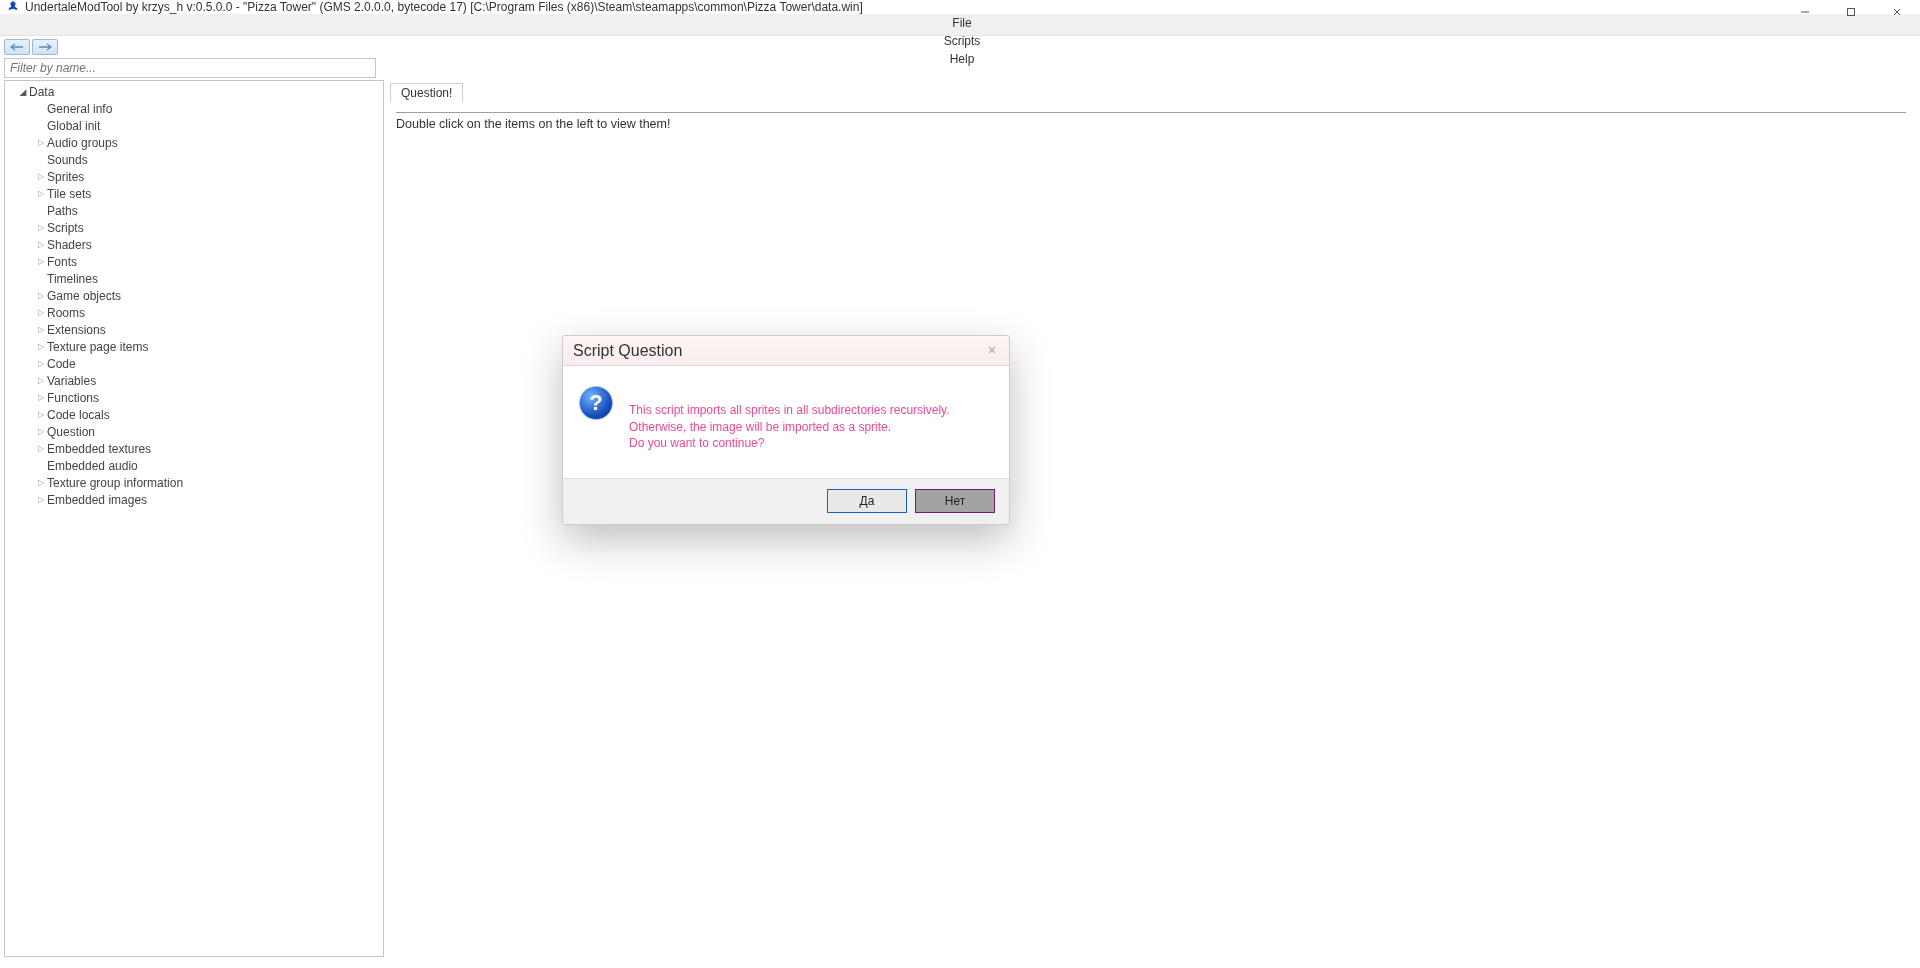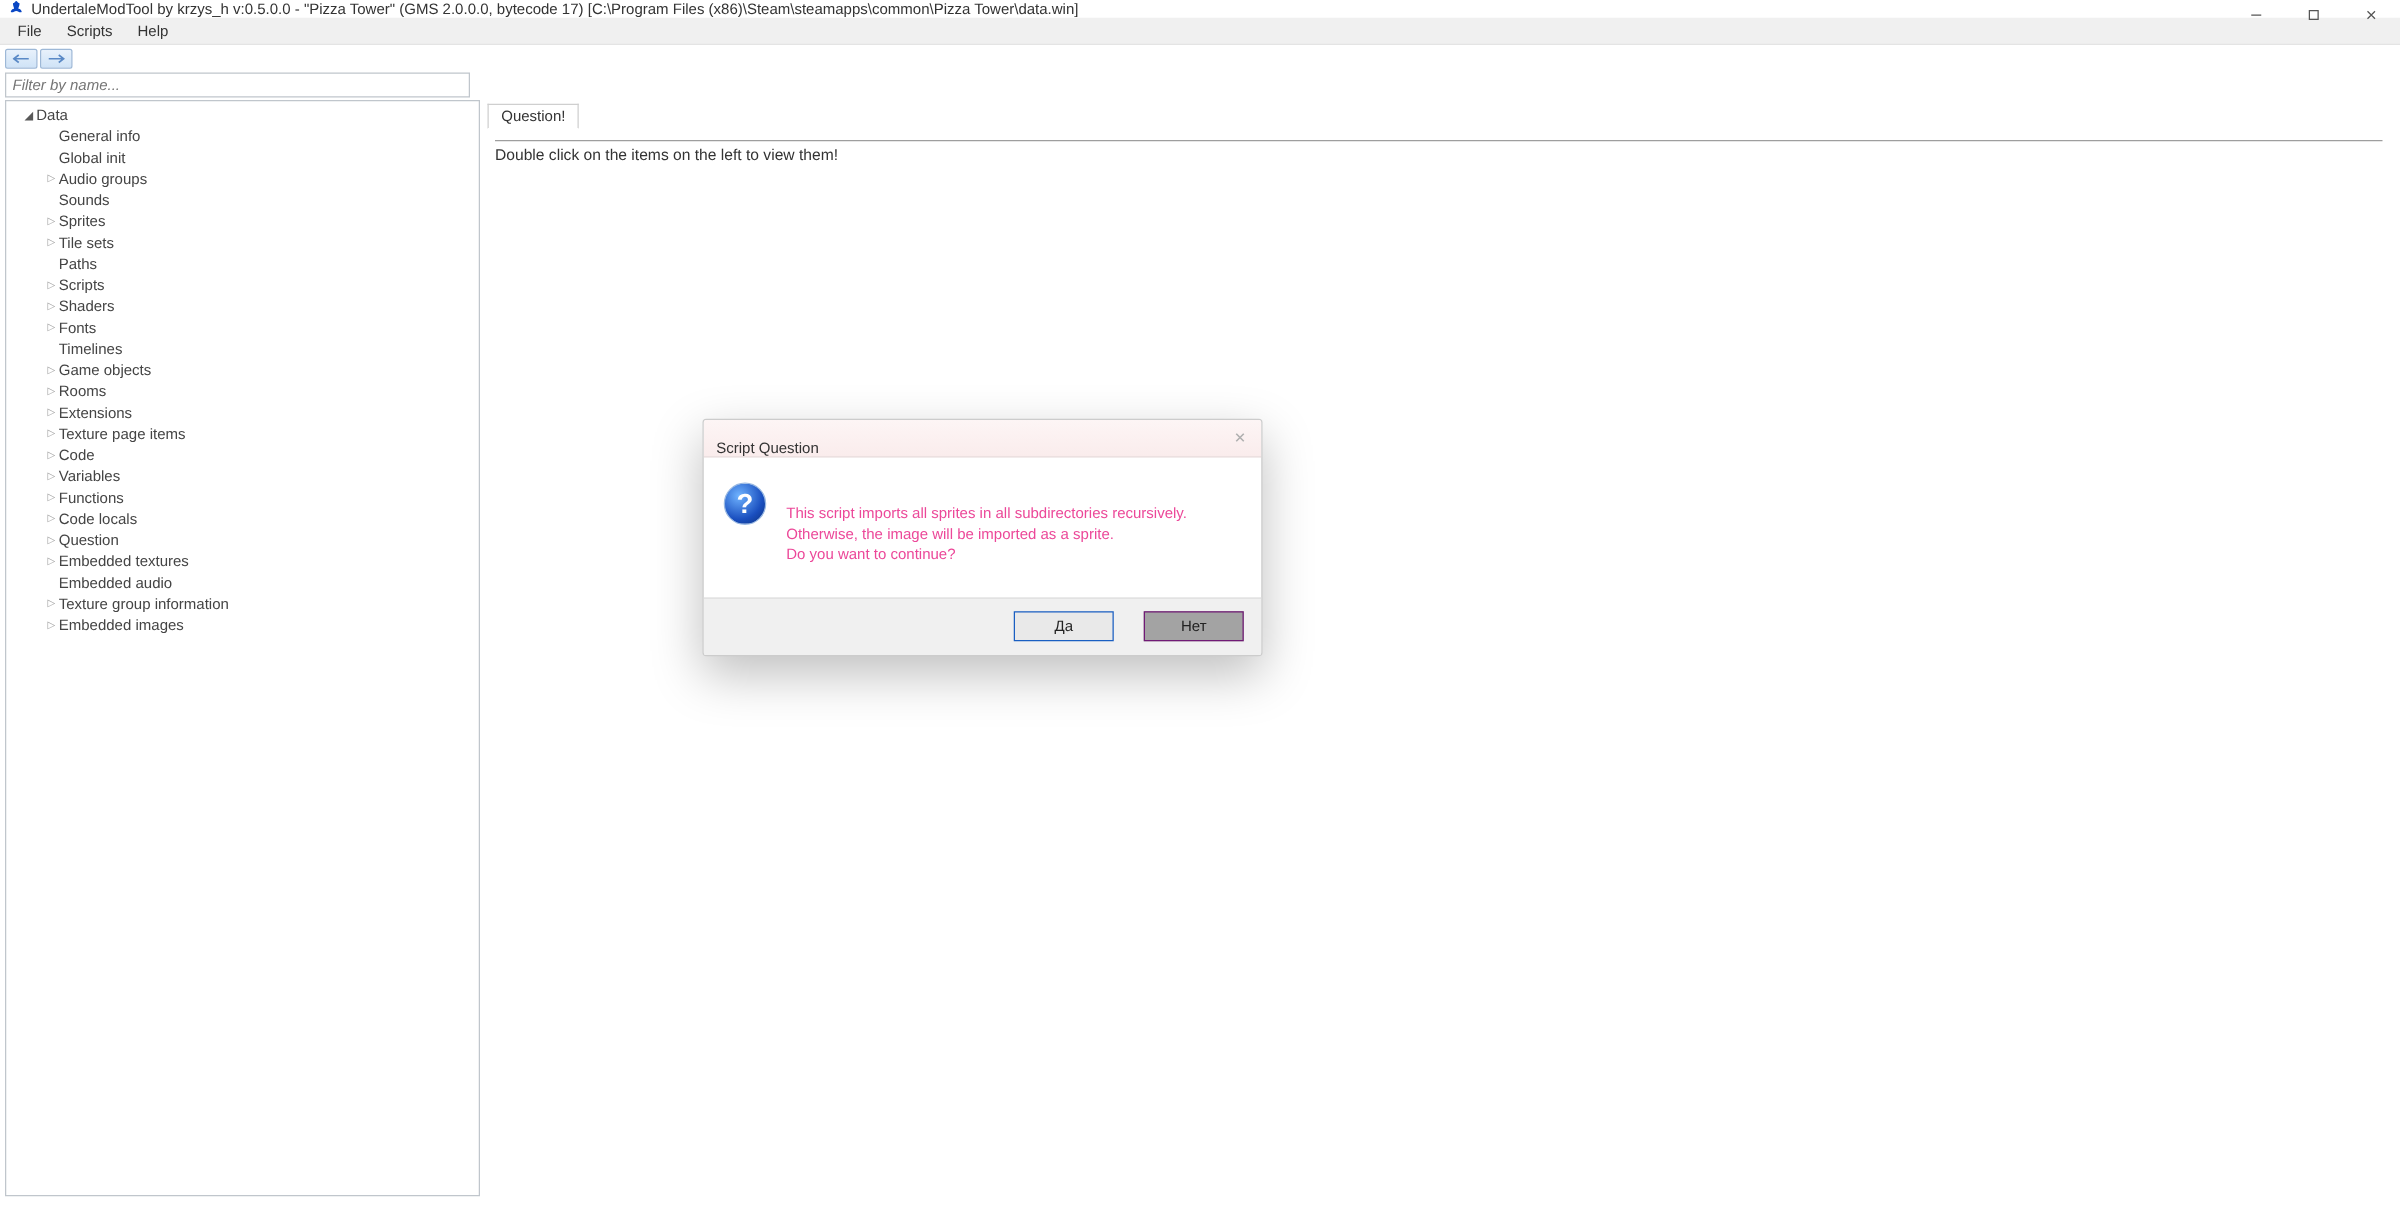--- a/index.html
+++ b/index.html
@@ -31,20 +31,21 @@
   
   .menubar {
     height: 22px;
     background: #f0f0f0;
     border-bottom: 1px solid #e4e4e4;
     display: flex;
     align-items: center;
     padding-left: 4px;
     font-size: 12px;
     color: #333333;
+    flex-direction: column;
   }
   .menubar .menu-item { padding: 2px 10px; }
 
   
   .toolbar {
     height: 22px;
     display: flex;
     align-items: center;
     padding: 2px 4px;
     gap: 2px;
@@ -156,23 +157,23 @@
     width: 448px;
     background: #ffffff;
     border: 1px solid #cccccc;
     border-radius: 3px;
     box-shadow: 0 15px 40px rgba(0,0,0,0.25);
     overflow: hidden;
   }
   .dialog-title {
     height: 30px;
     background: linear-gradient(#fdf5f5, #faecec);
-    display: flex; align-items: flex-end;
+    display: flex; align-items: center;
     padding: 0 10px;
-    font-size: 12px;
+    font-size: 16px;
     color: #333333;
     border-bottom: 1px solid #e6d7d7;
     position: relative;
   }
   .dialog-close {
     position: absolute; right: 6px; top: 4px;
     width: 22px; height: 20px;
     display: flex; align-items: center; justify-content: center;
     color: #b0b0b0; font-size: 13px;
   }
@@ -196,21 +197,21 @@
     font-size: 12px; color: #ec4899; line-height: 1.38; margin-top: 16px;
   }
   .dialog-footer {
     background: #f0f0f0;
     border-top: 1px solid #dddddd;
     height: 46px;
     display: flex;
     justify-content: flex-end;
     align-items: center;
     padding: 0 14px;
-    gap: 24px;
+    gap: 8px;
   }
   .dlg-btn {
     width: 80px; height: 24px;
     border: 1px solid #701a75;
     background: #a3a3a3;
     font-size: 12px;
     color: #222222;
     display: flex; align-items: center; justify-content: center;
   }
   .dlg-btn.primary {

